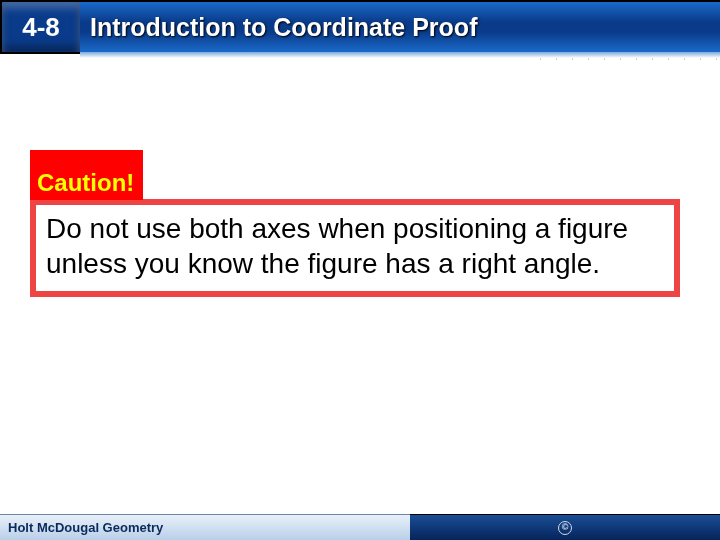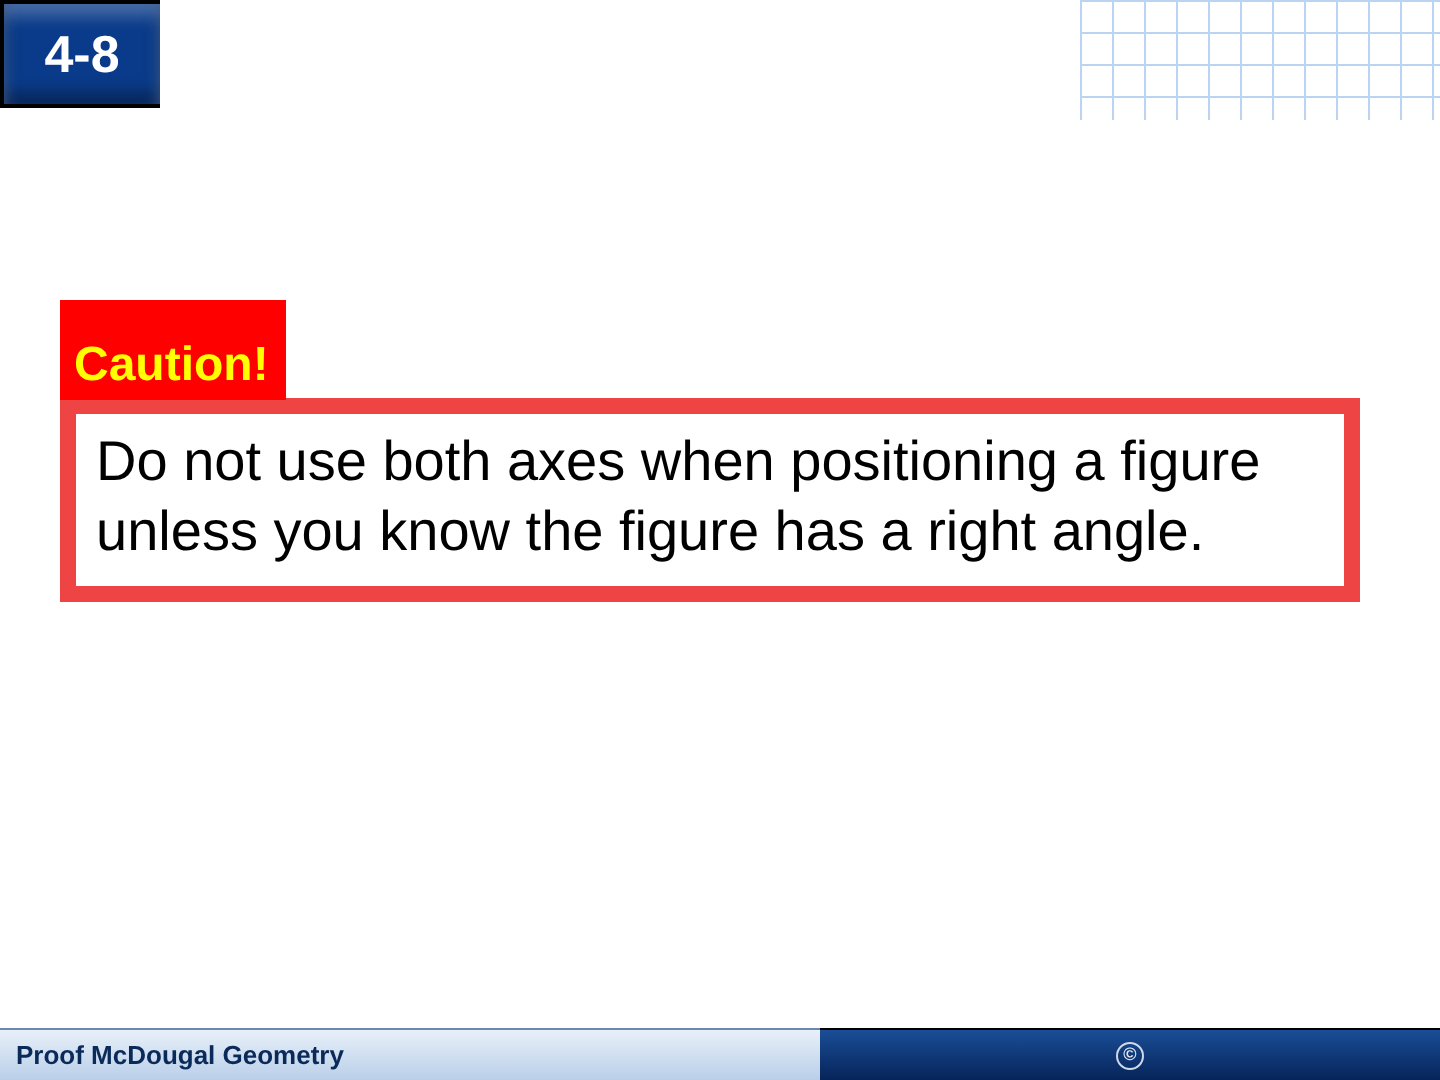--- a/index.html
+++ b/index.html
@@ -72,21 +72,21 @@
   .caution-tag {
     display: inline-block;
     background: #ff0000;
     color: #ffff00;
     font-weight: bold;
     font-size: 24px;
     padding: 18px 8px 2px 6px;
     border: 1px solid #ff0000;
   }
   .caution-box {
-    border: 8px solid #ef4444;
+    border: 6px solid #ef4444;
     padding: 6px 10px 10px 10px;
     margin-top: -1px;
     background: #fff;
   }
   .caution-text {
     font-size: 28px;
     line-height: 1.25;
     color: #000;
   }
   .footer {
@@ -130,27 +130,30 @@
     line-height: 1;
   }
 </style>
 </head>
 <body>
 
 <div class="grid-bg"></div>
 
 <div class="header">
   <div class="lesson-badge">4-8</div>
+  <div class="lesson-title-wrap">
+    <div class="lesson-title">Introduction to Coordinate Proof</div>
+  </div>
 </div>
 
 <div class="content">
   <div class="caution-tag">Caution!</div>
   <div class="caution-box">
     <div class="caution-text">Do not use both axes when positioning a figure unless you know the figure has a right angle.</div>
   </div>
 </div>
 
 <div class="footer">
-  <div class="footer-left">Proof McDougal Geometry</div>
+  <div class="footer-left">Holt McDougal Geometry</div>
   <div class="footer-right">
     <span class="copy-badge">©</span>
   </div>
 </div>
 
 </body></html>

